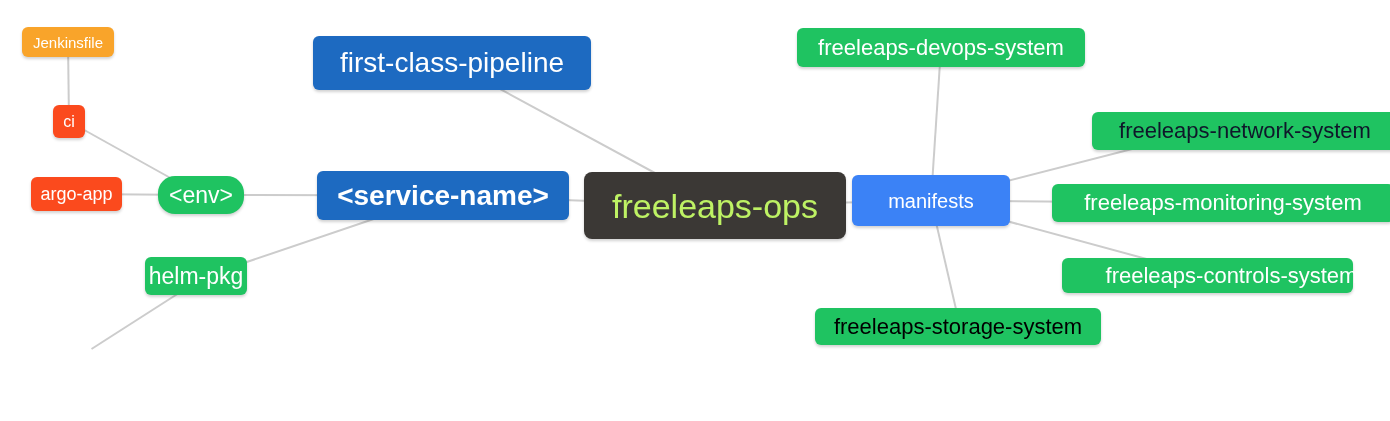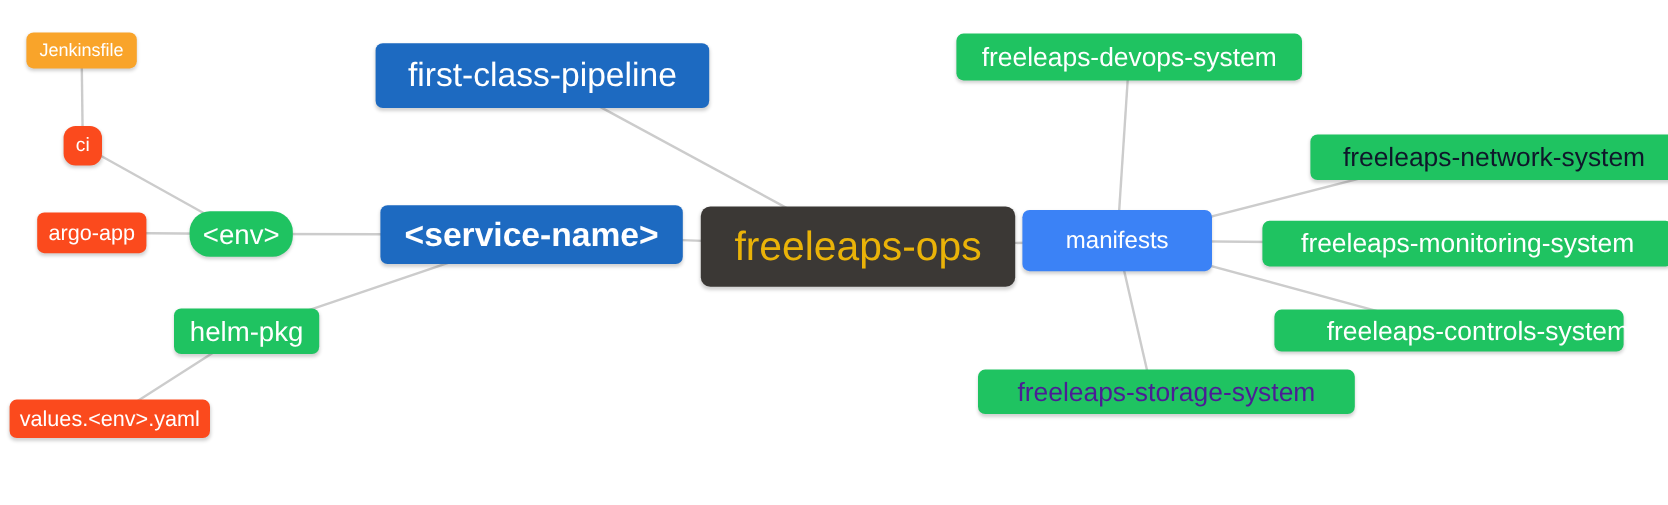--- a/index.html
+++ b/index.html
@@ -56,55 +56,52 @@
       <line x1="715" y1="205.5" x2="931" y2="200.5" stroke="#cccccc" stroke-width="2"></line>
       <line x1="941" y1="47.5" x2="931" y2="200.5" stroke="#cccccc" stroke-width="2"></line>
       <line x1="931" y1="200.5" x2="1202.5" y2="131" stroke="#cccccc" stroke-width="2"></line>
       <line x1="931" y1="200.5" x2="1214.5" y2="203" stroke="#cccccc" stroke-width="2"></line>
       <line x1="931" y1="200.5" x2="1207.5" y2="275.5" stroke="#cccccc" stroke-width="2"></line>
       <line x1="931" y1="200.5" x2="960" y2="326.5" stroke="#cccccc" stroke-width="2"></line>
     </svg>
 <div class="node" style="left: 22px; top: 27px; width: 92px; height: 30px; font-size: 15px; background: rgb(249, 164, 42); color: rgb(255, 255, 255);">
       <span>Jenkinsfile</span>
     </div>
-    <div class="node" style="left: 53px; top: 105px; width: 32px; height: 33px; font-size: 16px; background: rgb(251, 74, 29); color: rgb(255, 255, 255); border-radius: 10px;">
+    <div class="node" style="left: 53px; top: 105px; width: 32px; height: 33px; font-size: 16px; background: rgb(251, 74, 29); color: rgb(255, 255, 255);">
       <span>ci</span>
     </div>
     <div class="node" style="left: 31px; top: 177px; width: 91px; height: 34px; font-size: 18px; background: rgb(251, 74, 29); color: rgb(255, 255, 255);">
       <span>argo-app</span>
     </div>
     <div class="node" style="left: 158px; top: 176px; width: 86px; height: 38px; font-size: 23px; background: rgb(31, 195, 97); color: rgb(255, 255, 255); border-radius: 17px;">
       <span>&lt;env&gt;</span>
     </div>
-    <div class="node" style="left: 145px; top: 257px; width: 121px; height: 38px; font-size: 23px; background: rgb(31, 195, 97); color: rgb(255, 255, 255);">
+    <div class="node" style="left: 145px; top: 257px; width: 102px; height: 38px; font-size: 23px; background: rgb(31, 195, 97); color: rgb(255, 255, 255);">
       <span>helm-pkg</span>
-    </div>
-    <div class="node" style="left: 8px; top: 333px; width: 167px; height: 32px; font-size: 18px; background: rgb(251, 74, 29); color: rgb(255, 255, 255);">
-      <span>values.&lt;env&gt;.yaml</span>
     </div>
     <div class="node" style="left: 313px; top: 36px; width: 278px; height: 54px; font-size: 28px; background: rgb(29, 106, 193); color: rgb(255, 255, 255);">
       <span>first-class-pipeline</span>
     </div>
     <div class="node" style="left: 317px; top: 171px; width: 252px; height: 49px; font-size: 28px; background: rgb(29, 106, 193); color: rgb(255, 255, 255); font-weight: bold;">
       <span>&lt;service-name&gt;</span>
     </div>
-    <div class="node root" style="left: 584px; top: 172px; width: 262px; height: 67px; font-size: 34px; background: rgb(59, 56, 53); color: #eab308;">
+    <div class="node root" style="left: 584px; top: 172px; width: 262px; height: 67px; font-size: 34px; background: rgb(59, 56, 53); color: #bef264;">
       <span>freeleaps-ops</span>
     </div>
     <div class="node" style="left: 852px; top: 175px; width: 158px; height: 51px; font-size: 20px; background: #3b82f6; color: rgb(255, 255, 255);">
       <span>manifests</span>
     </div>
     <div class="node" style="left: 797px; top: 28px; width: 288px; height: 39px; font-size: 22px; background: rgb(31, 195, 97); color: rgb(255, 255, 255);">
       <span>freeleaps-devops-system</span>
     </div>
     <div class="node" style="left: 1092px; top: 112px; width: 306px; height: 38px; font-size: 22px; background: rgb(31, 195, 97); color: #0f172a;">
       <span>freeleaps-network-system</span>
     </div>
     <div class="node" style="left: 1052px; top: 184px; width: 342px; height: 38px; font-size: 22px; background: rgb(31, 195, 97); color: rgb(255, 255, 255);">
       <span>freeleaps-monitoring-system</span>
     </div>
     <div class="node" style="left: 1062px; top: 258px; width: 291px; height: 35px; font-size: 22px; background: rgb(31, 195, 97); color: rgb(255, 255, 255); padding-left: 48px;">
       <span>freeleaps-controls-system</span>
     </div>
-    <div class="node" style="left: 815px; top: 308px; width: 314px; height: 37px; font-size: 22px; background: rgb(31, 195, 97); color: #4c1d95;">
+    <div class="node" style="left: 815px; top: 308px; width: 286px; height: 37px; font-size: 22px; background: rgb(31, 195, 97); color: #000000;">
       <span>freeleaps-storage-system</span>
     </div>
   </div>
 
 </body></html>

